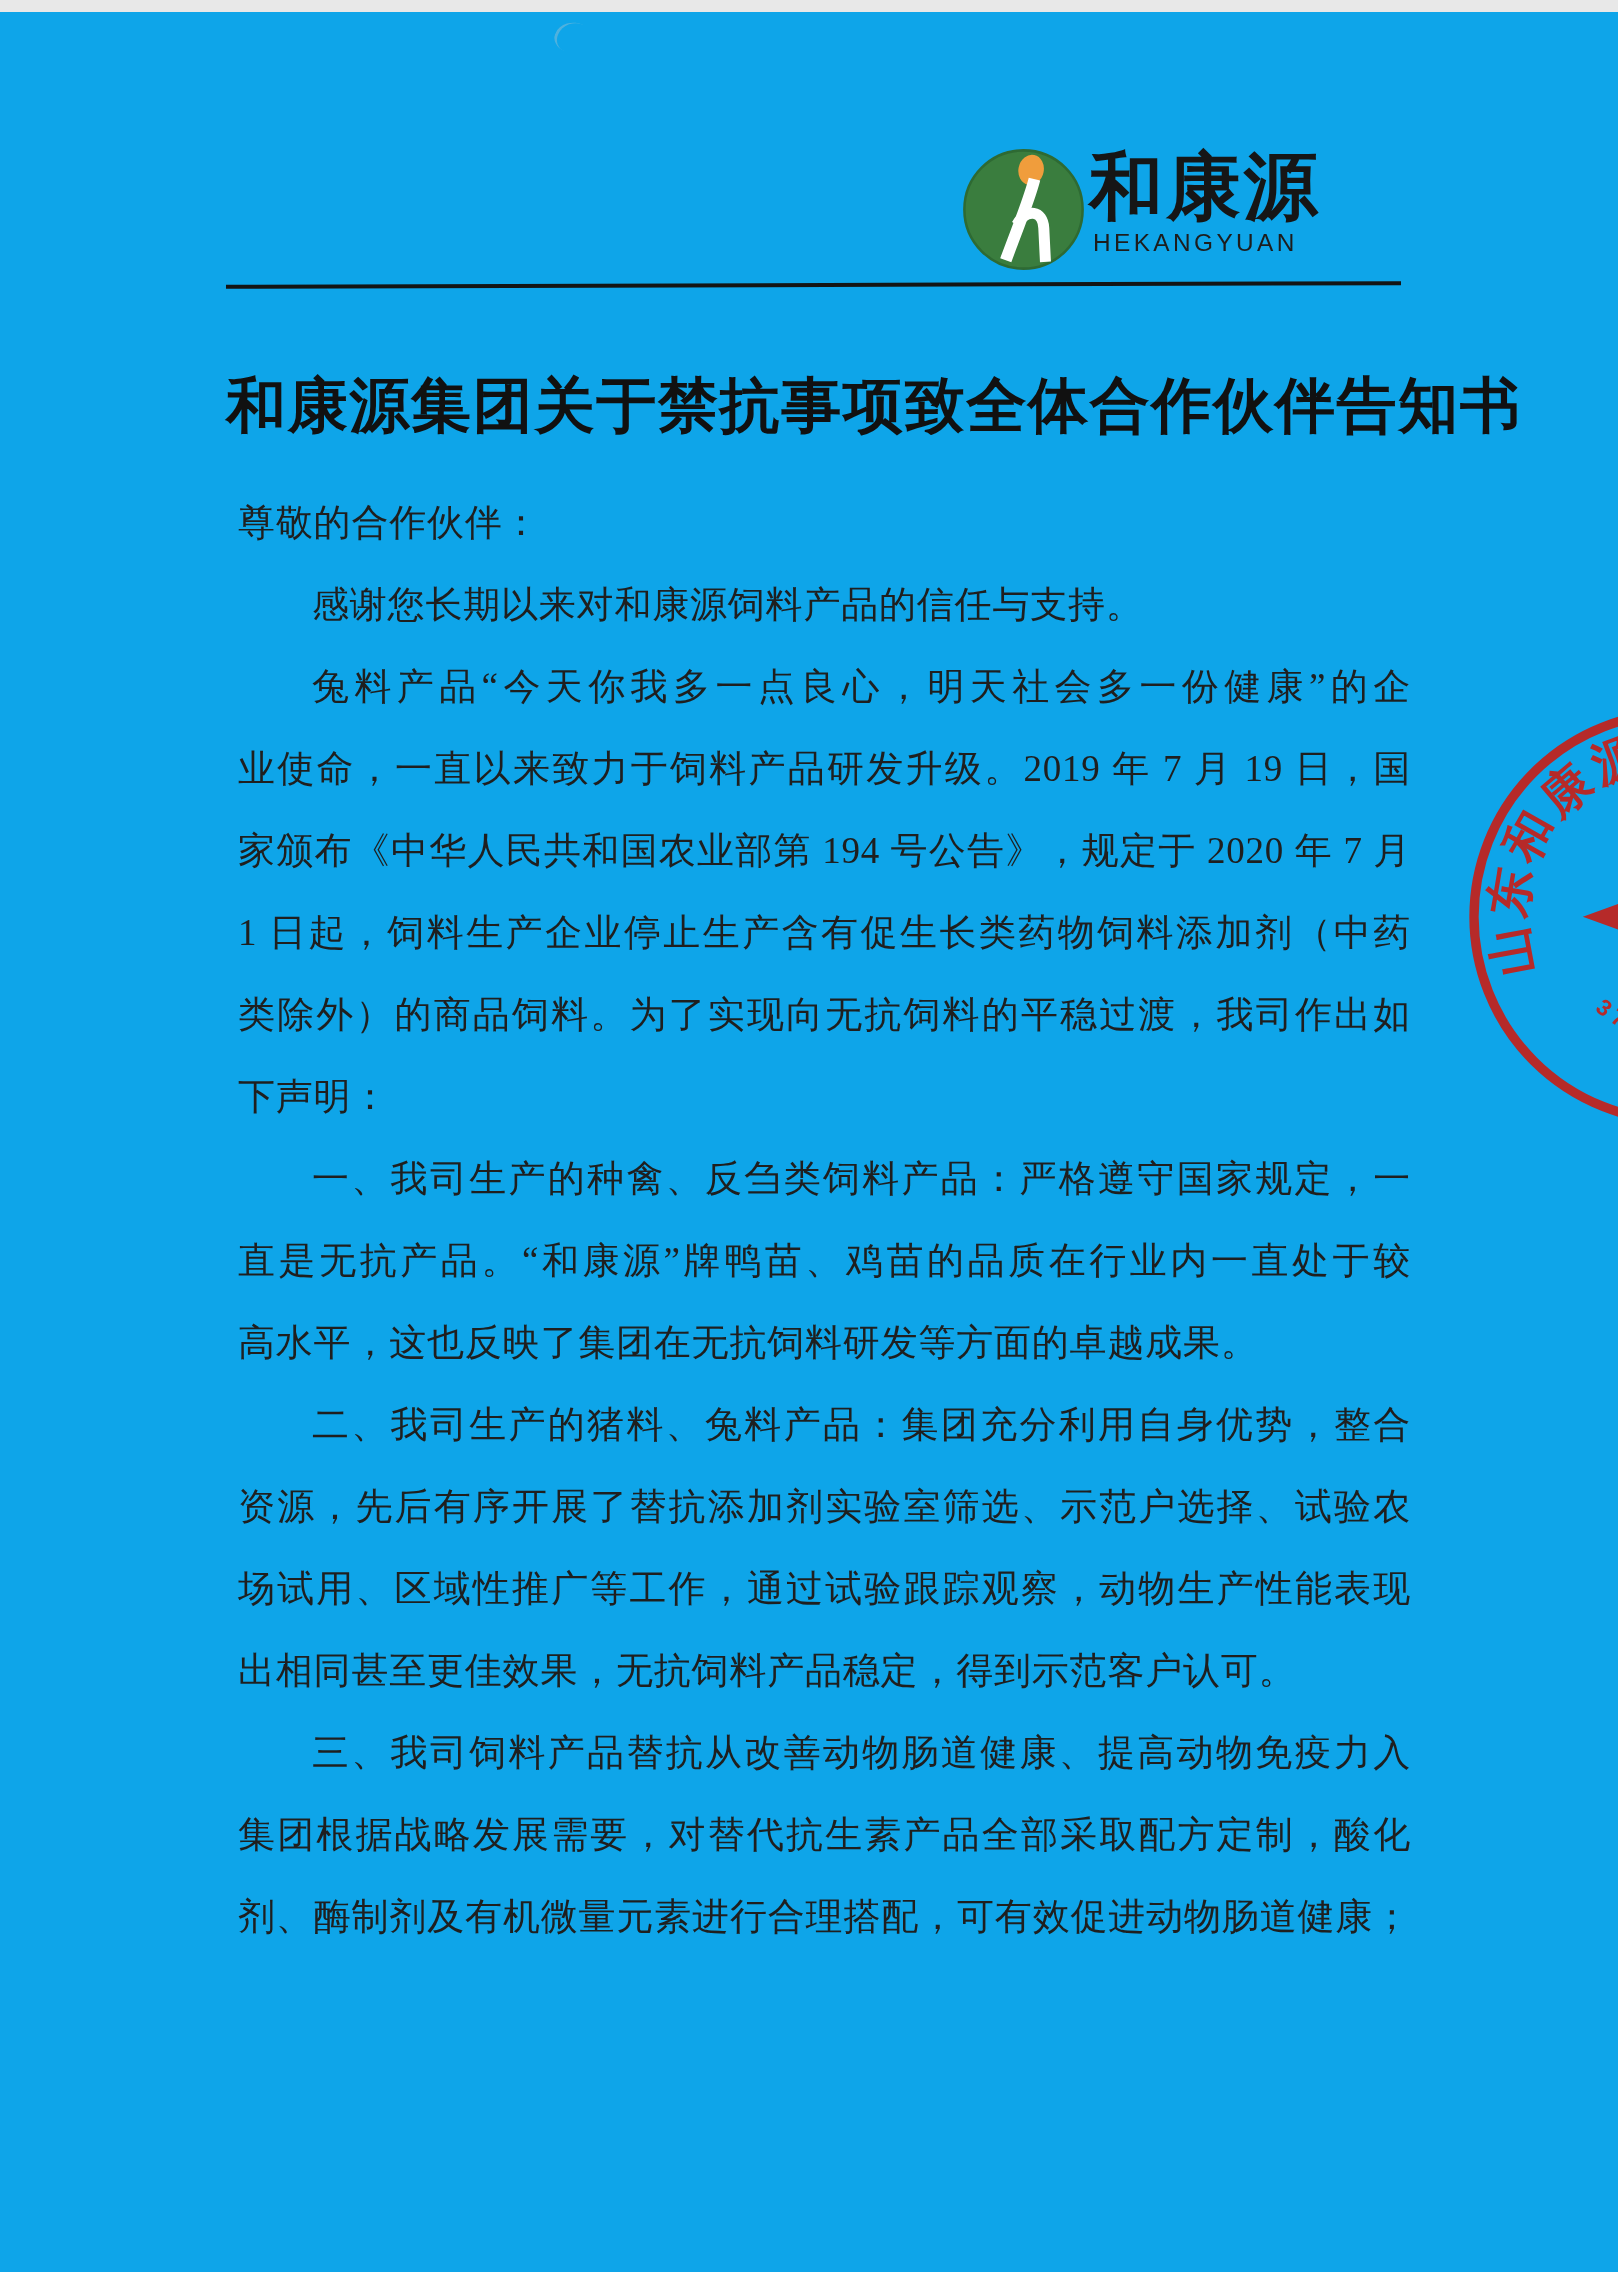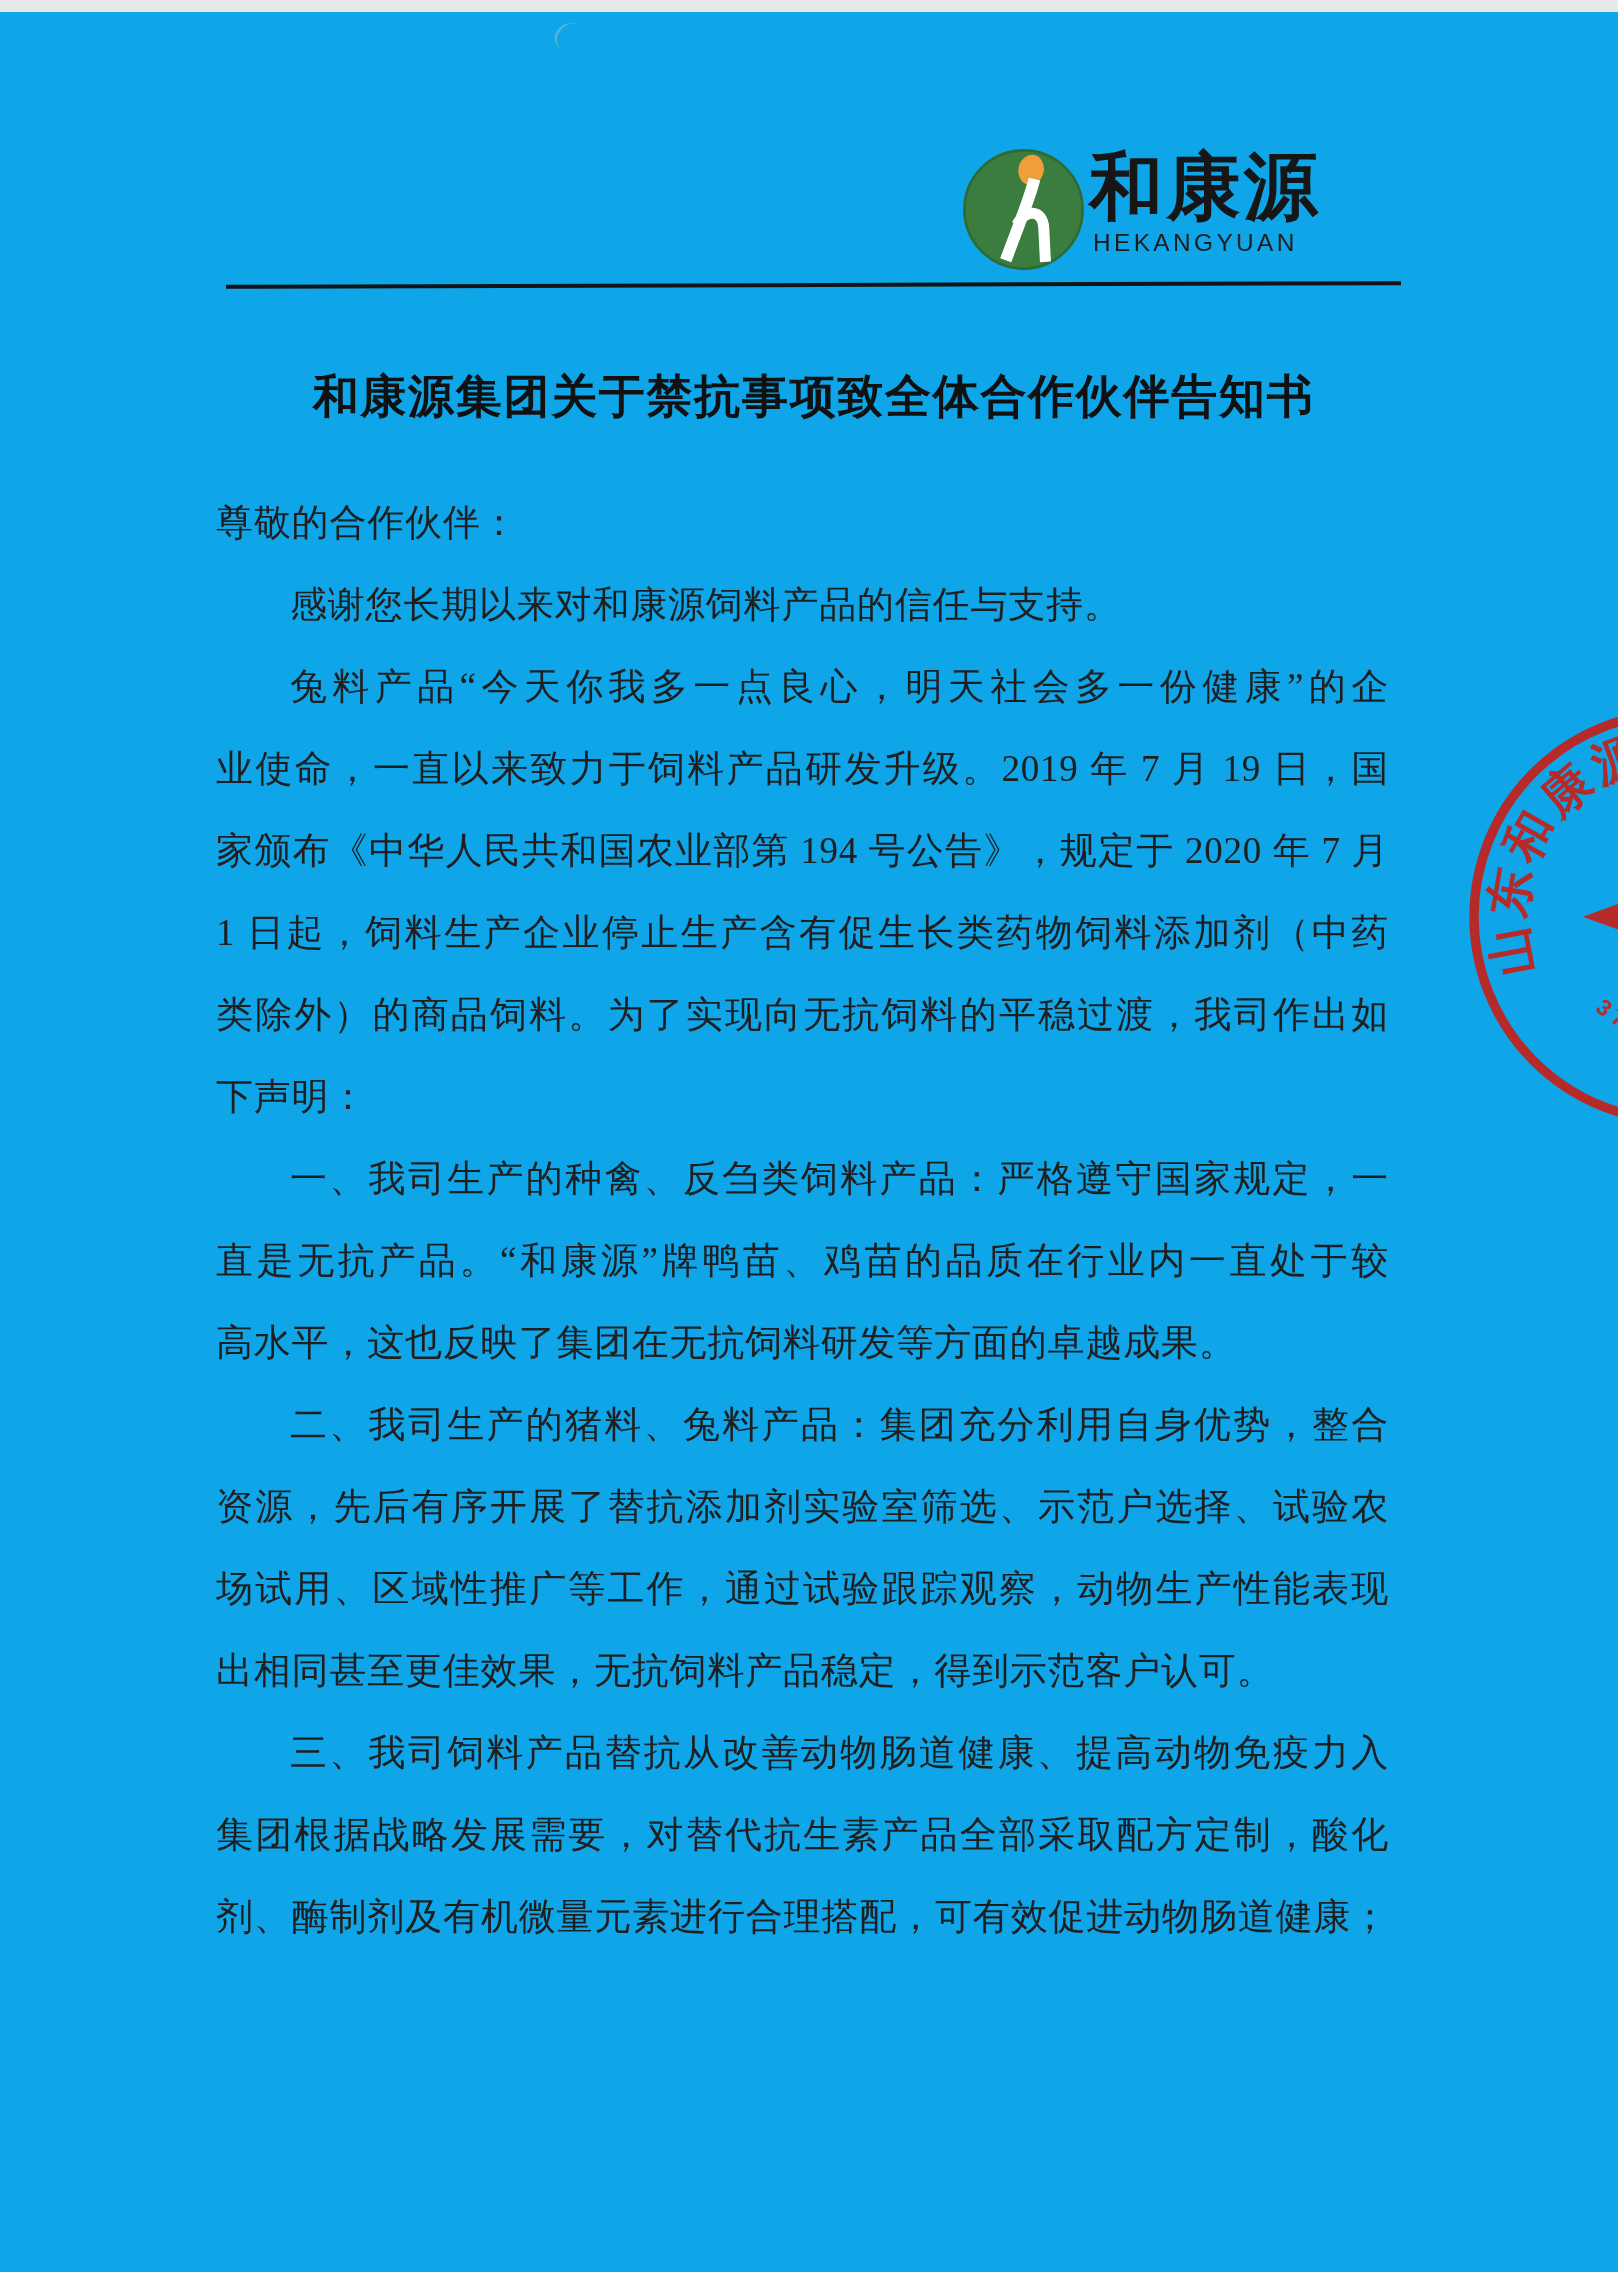--- a/index.html
+++ b/index.html
@@ -32,28 +32,28 @@
     position:absolute; left:226px; top:271px;
     width:1175px; height:4.2px; background:#141414;
     transform:rotate(-0.18deg);
   }
 
   
   .doc-title {
     position:absolute; left:226px; top:354px; width:1175px;
     text-align:center;
     font-family:"Liberation Sans","DejaVu Sans",sans-serif;
-    font-weight:bold; font-size:46px; letter-spacing:1.7px;
+    font-weight:bold; font-size:60px; letter-spacing:1.7px;
     color:#111;
     white-space:nowrap;
   }
 
   
   .body-lines {
-    position:absolute; left:216px; top:470px; width:1173px;
+    position:absolute; left:238px; top:470px; width:1173px;
   }
   .line {
     height:82px; line-height:82px;
     font-size:37px; letter-spacing:0.8px;
     text-align:justify; white-space:nowrap;
     color:#1f1f1f;
   }
   .line.fill { text-align-last:justify; white-space:normal; }
   .line.indent { text-indent:74px; }
 

